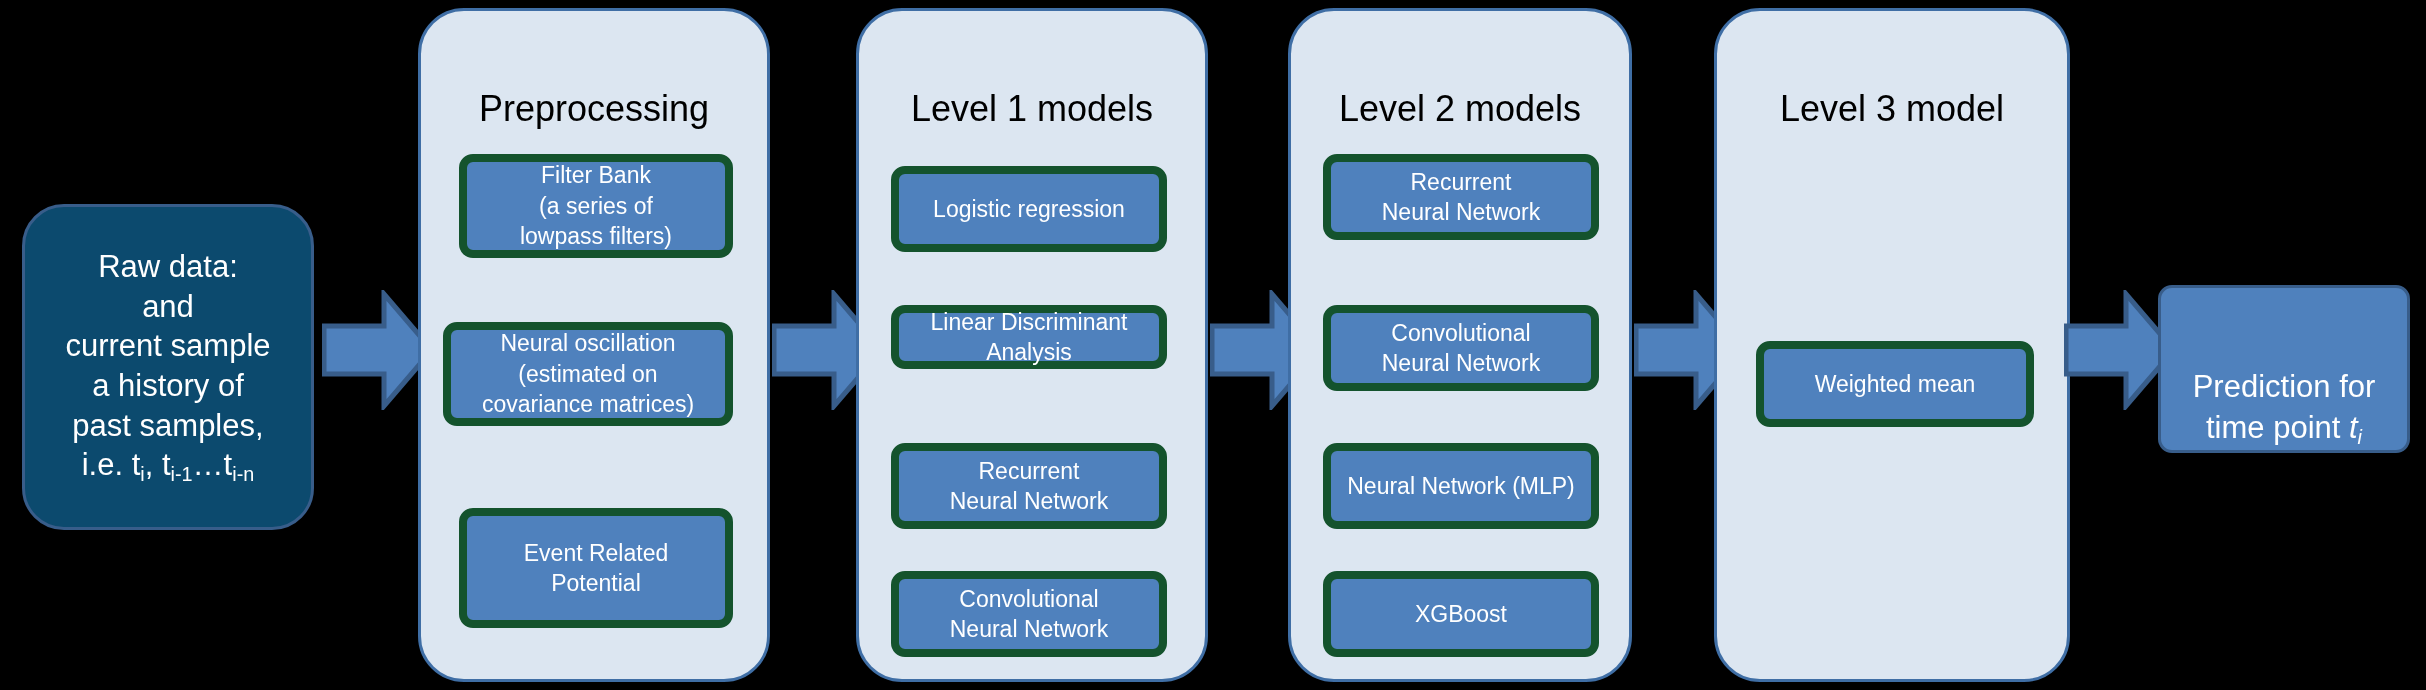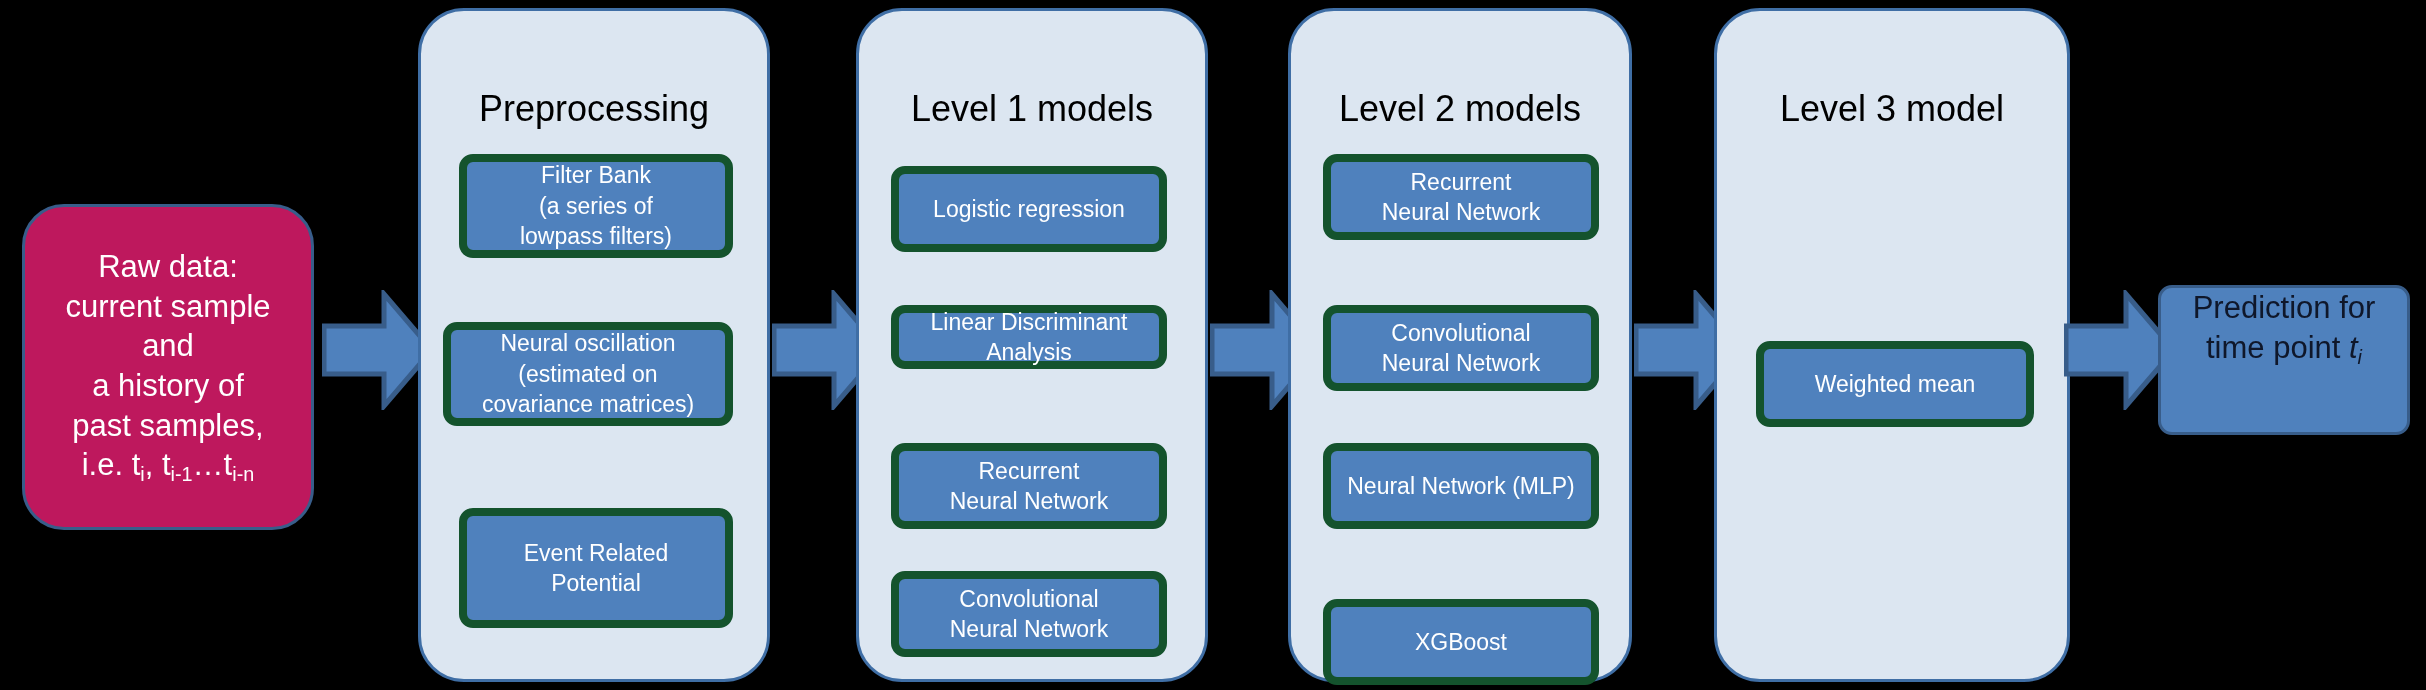--- a/index.html
+++ b/index.html
@@ -22,21 +22,21 @@
   }
 
   
   .raw-box {
     position: absolute;
     left: 22px;
     top: 204px;
     width: 292px;
     height: 326px;
     box-sizing: border-box;
-    background: #be185d;
+    background: #0c4a6e;
     border: 3px solid #385D8A;
     border-radius: 42px;
     color: #FFFFFF;
     display: flex;
     align-items: center;
     justify-content: center;
     text-align: center;
     font-size: 31px;
     line-height: 1.28;
     padding: 6px 10px;
@@ -85,28 +85,28 @@
     padding: 4px 6px;
   }
   .mbox .lines div { white-space: nowrap; }
 
   
   .pred-box {
     position: absolute;
     left: 2158px;
     top: 285px;
     width: 252px;
-    height: 150px;
+    height: 168px;
     box-sizing: border-box;
     background: #4F81BD;
     border: 3px solid #385D8A;
     border-radius: 14px;
-    color: #0f172a;
+    color: #ffffff;
     display: flex;
-    align-items: flex-start;
+    align-items: flex-end;
     justify-content: center;
     text-align: center;
     font-size: 31px;
     line-height: 1.3;
   }
   .pred-box .lines div { white-space: nowrap; }
 
   
   .arrow {
     position: absolute;
@@ -117,22 +117,22 @@
   .arrow svg { display: block; width: 100%; height: 100%; }
 </style>
 </head>
 <body>
 
 <div id="stage">
 
   <div class="raw-box">
     <div class="lines">
       <div>Raw data:</div>
+      <div>and</div>
       <div>current sample</div>
-      <div>and</div>
       <div>a history of</div>
       <div>past samples,</div>
       <div><span>i.e. t</span><sub>i</sub><span>, t</span><sub>i-1</sub><span>…t</span><sub>i-n</sub></div>
     </div>
   </div>
 
   <div class="arrow" style="left:322px;">
     <svg viewBox="0 0 112 120" preserveAspectRatio="none" aria-hidden="true">
       <polygon points="2,36 62,36 62,4 110,60 62,116 62,84 2,84" fill="#4F81BD" stroke="#385D8A" stroke-width="5" stroke-linejoin="miter"></polygon>
     </svg>
@@ -224,21 +224,21 @@
         <div>Neural Network</div>
       </div>
     </div>
 
     <div class="mbox" style="left:32px; top:432px; width:276px; height:86px;">
       <div class="lines">
         <div>Neural Network (MLP)</div>
       </div>
     </div>
 
-    <div class="mbox" style="left:32px; top:560px; width:276px; height:86px;margin-top:28px;">
+    <div class="mbox" style="left:32px; top:560px; width:276px; height:86px;">
       <div class="lines">
         <div>XGBoost</div>
       </div>
     </div>
   </div>
 
   <div class="arrow" style="left:1634px;">
     <svg viewBox="0 0 112 120" preserveAspectRatio="none" aria-hidden="true">
       <polygon points="2,36 62,36 62,4 110,60 62,116 62,84 2,84" fill="#4F81BD" stroke="#385D8A" stroke-width="5" stroke-linejoin="miter"></polygon>
     </svg>

